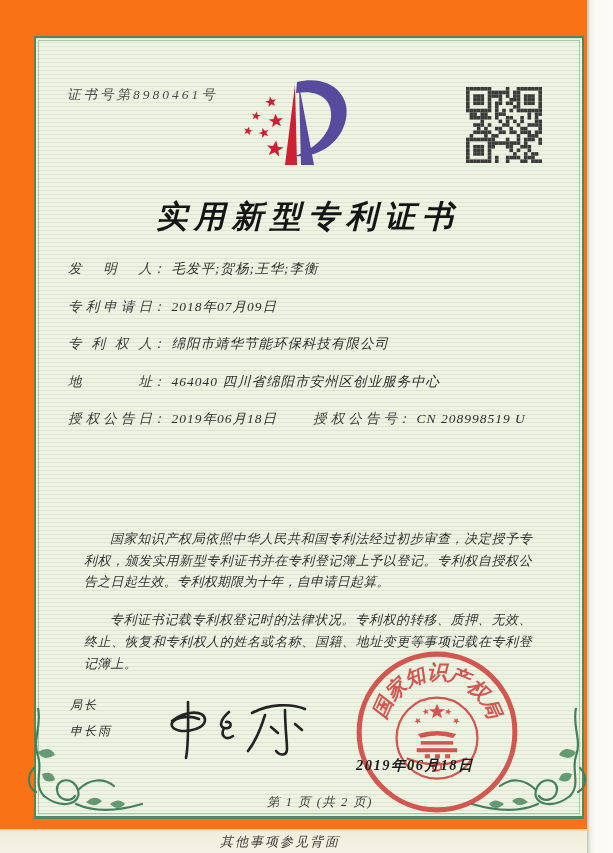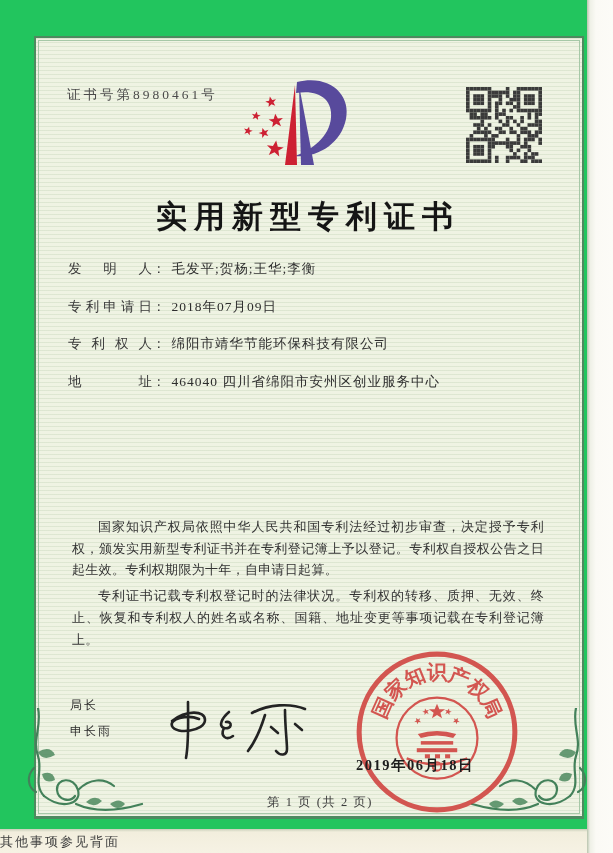--- a/index.html
+++ b/index.html
@@ -1,17 +1,17 @@
 <!DOCTYPE html>
 <html><head>
 <meta charset="utf-8">
 <style>
   html,body{margin:0;padding:0;}
   body{font-family:"Liberation Serif","DejaVu Serif",serif;background:#efece0;}
-  #page{position:relative;width:613px;height:853px;overflow:hidden;background:#22c55e;}
+  #page{position:relative;width:613px;height:853px;overflow:hidden;background:#f97316;font-style:italic;}
 
   
   .scan-edge-right{position:absolute;top:0;left:587px;width:26px;height:100%;
     background:linear-gradient(90deg,#b9c4ae 0,#eef0e6 3px,#fbfaf5 9px,#fcfbf7 100%);}
   .scan-edge-bottom{position:absolute;top:829px;left:0;width:587px;height:24px;
     background:linear-gradient(180deg,#c9cfba 0,#f2eedd 3px,#f6f2e4 100%);}
 
   
   .frame{position:absolute;left:34px;top:36px;width:546px;height:778px;
     border:2px solid #4e8a5f;border-bottom-width:3px;
@@ -27,32 +27,32 @@
 
   .fields{left:68px;top:260px;width:490px;font-size:13.5px;color:#333;}
   .frow{height:20px;margin-bottom:17.5px;white-space:nowrap;}
   .flabel{display:inline-block;width:84px;text-align:justify;text-align-last:justify;color:#3a3a3a;}
   .fcolon{margin-right:6px;color:#3a3a3a;}
   .fvalue{letter-spacing:1px;color:#2e2e2e;}
   .fpair2{margin-left:36px;}
 
   .paras{left:68px;top:512px;width:480px;font-size:13px;line-height:21.7px;
     color:#333;letter-spacing:0.3px;text-align:justify;}
-  .paras p{margin:4px;text-indent:2em;}
+  .paras p{margin:16px;text-indent:2em;}
 
   .signer{left:70px;top:697px;font-size:12px;color:#2c2c2c;letter-spacing:2px;}
   .signer div{margin-bottom:9px;}
 
   .sig-svg{left:152px;top:690px;}
   .seal-svg{left:348px;top:643px;opacity:0.88;}
   .seal-date{left:356px;top:756px;font-size:14.5px;font-weight:600;letter-spacing:1.5px;color:#1d1d1d;z-index:5;}
 
   .page-footer{left:46px;top:794px;width:548px;text-align:center;font-size:12.5px;
     letter-spacing:1.5px;color:#3c3c3c;}
-  .back-note{left:0;top:833px;width:560px;text-align:left;font-size:13px;
+  .back-note{left:0;top:833px;width:560px;text-align:center;font-size:13px;
     letter-spacing:2px;color:#3e3e3e;}
 
   .flourish{pointer-events:none;}
 </style>
 </head>
 <body>
 
 <div id="page">
 
   <div class="scan-edge-right"></div>
@@ -359,20 +359,23 @@
     </div>
     <div class="frow">
       <span class="flabel">专利申请日</span><span class="fcolon">：</span><span class="fvalue">2018年07月09日</span>
     </div>
     <div class="frow">
       <span class="flabel">专利权人</span><span class="fcolon">：</span><span class="fvalue">绵阳市靖华节能环保科技有限公司</span>
     </div>
     <div class="frow">
       <span class="flabel">地址</span><span class="fcolon">：</span><span class="fvalue">464040 四川省绵阳市安州区创业服务中心</span>
     </div>
+    <div class="frow">
+      <span class="flabel">授权公告日</span><span class="fcolon">：</span><span class="fvalue">2019年06月18日</span><span class="fpair2"><span class="flabel">授权公告号</span><span class="fcolon">：</span><span class="fvalue">CN 208998519 U</span></span>
+    </div>
   </div>
 
   <div class="abs paras">
     <p>国家知识产权局依照中华人民共和国专利法经过初步审查，决定授予专利权，颁发实用新型专利证书并在专利登记簿上予以登记。专利权自授权公告之日起生效。专利权期限为十年，自申请日起算。</p>
     <p>专利证书记载专利权登记时的法律状况。专利权的转移、质押、无效、终止、恢复和专利权人的姓名或名称、国籍、地址变更等事项记载在专利登记簿上。</p>
   </div>
 
   <div class="abs signer">
     <div>局长</div>
     <div>申长雨</div>

